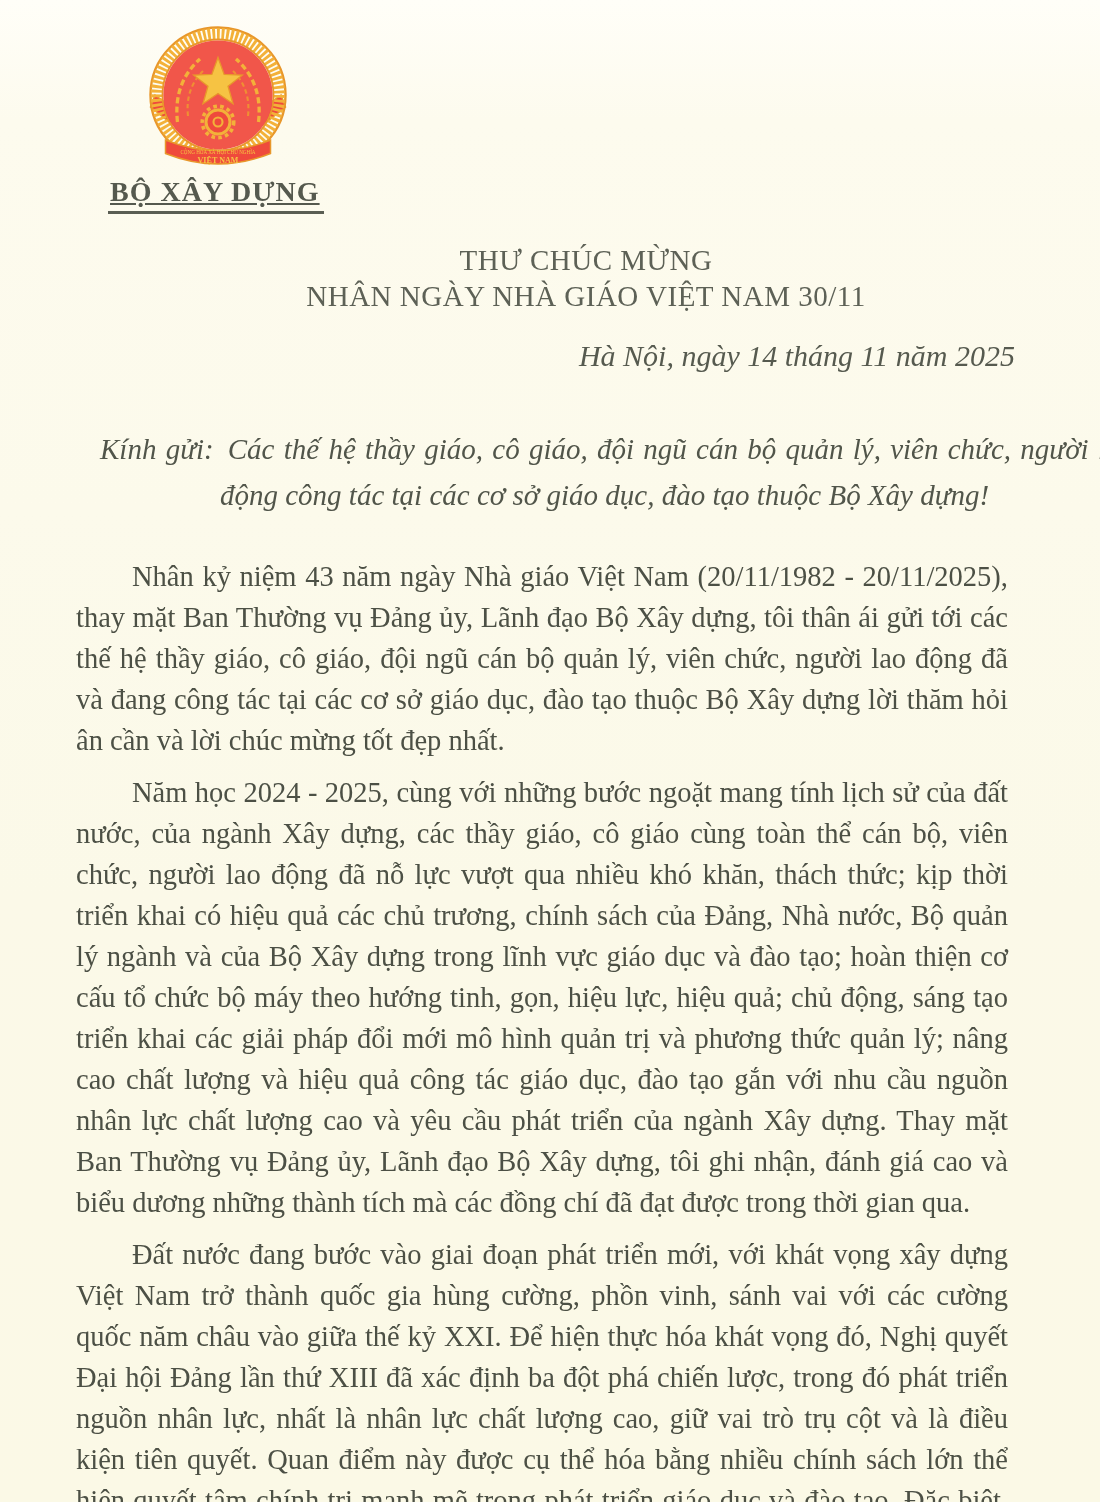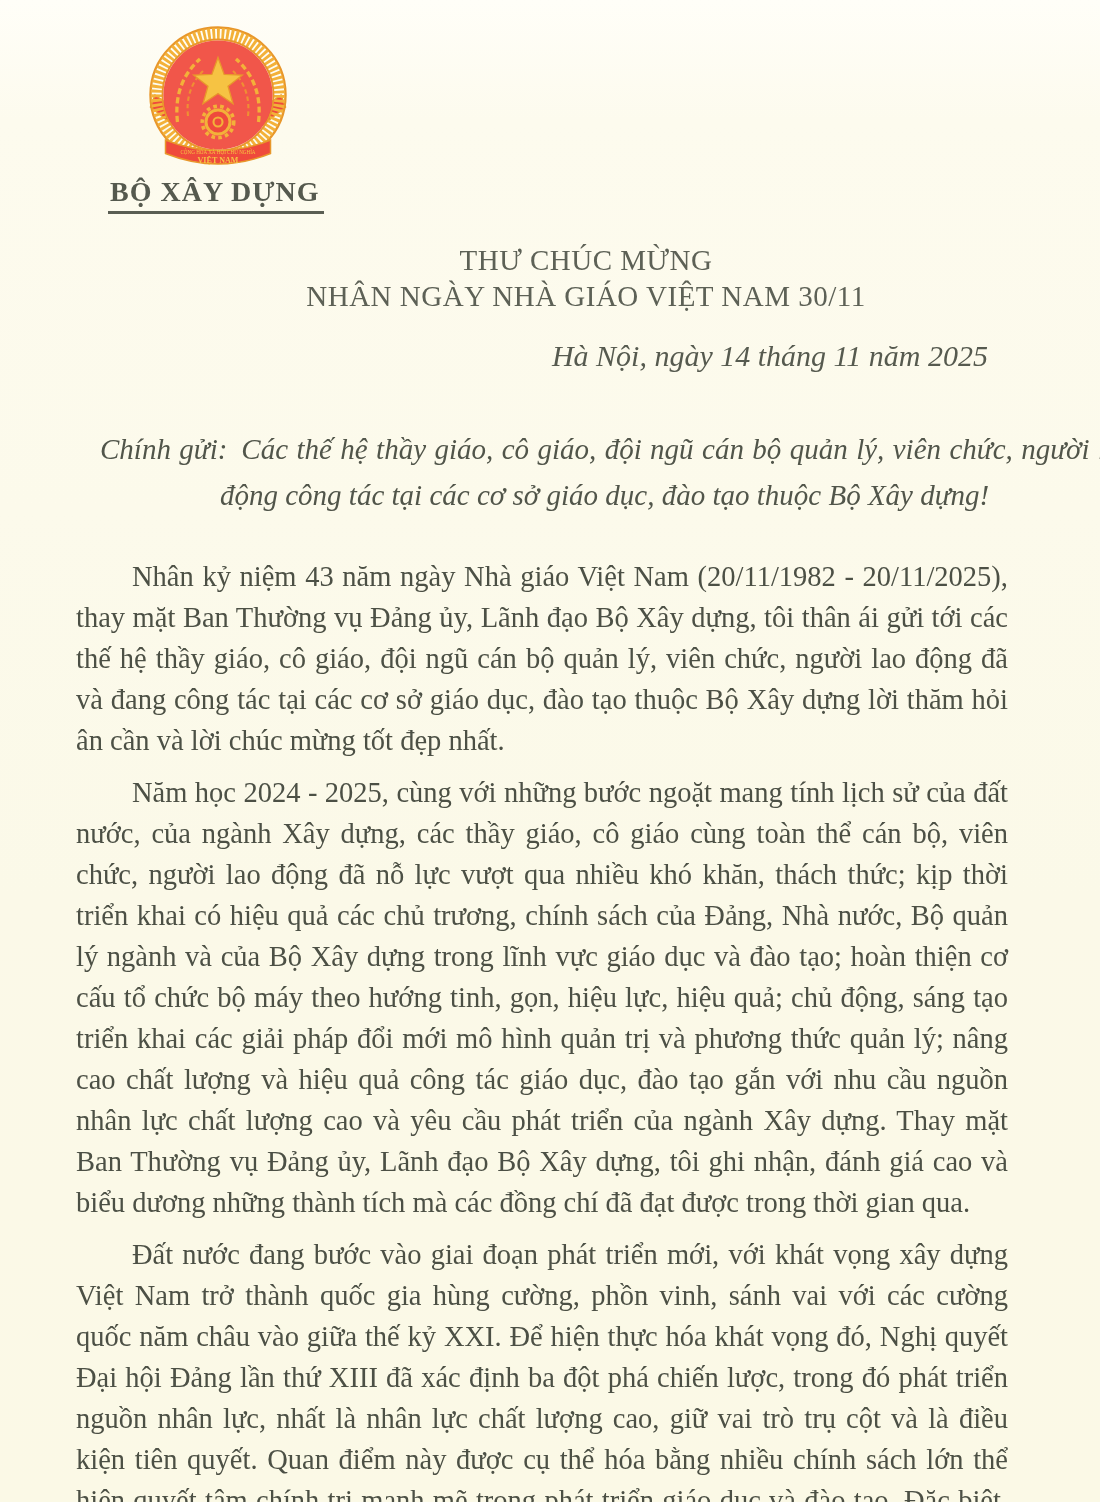--- a/index.html
+++ b/index.html
@@ -8,28 +8,28 @@
     background:linear-gradient(180deg,#fffef8 0%,#fdfbee 8%,#fbf9e8 60%,#fbf9e6 100%);
     font-family:"Liberation Serif","DejaVu Serif",serif;
     color:#4a4e43;
     -webkit-font-smoothing:antialiased;
   }
   .page{position:absolute;inset:0;border-radius:9px;}
   .emblem{position:absolute;left:142px;top:26px;width:152px;height:150px;}
   .ministry{
     position:absolute;left:108px;top:176px;
     font-size:28px;font-weight:bold;letter-spacing:1px;color:#55594e;
-    border-bottom:3px solid #5a5e53;padding:0 4px 3px 2px;
+    border-bottom:3px solid #5a5e53;padding:0 4px 3px 2px;text-decoration:underline;
   }
   .title-block{
     position:absolute;left:0;top:242px;width:100%;text-align:center;
     font-size:29px;font-weight:normal;color:#5d6156;line-height:36px;letter-spacing:0.5px;margin-left:36px;
   }
   .dateline{
-    position:absolute;top:339px;right:112px;
+    position:absolute;top:339px;right:85px;
     font-size:30px;font-style:italic;color:#565a4f;
   }
   .salutation{
     position:absolute;left:100px;top:426px;width:915px;
     font-size:29px;font-style:italic;line-height:46px;color:#51554a;
     padding-left:120px;text-indent:-120px;text-align:justify;
   }
   .salutation .salutation-label{padding-right:14px;}
   .body-block{
     position:absolute;left:76px;top:556px;width:936px;
@@ -71,21 +71,21 @@
 
   <div class="ministry">BỘ XÂY DỰNG</div>
 
   <div class="title-block">
     <div>THƯ CHÚC MỪNG</div>
     <div>NHÂN NGÀY NHÀ GIÁO VIỆT NAM 30/11</div>
   </div>
 
   <div class="dateline">Hà Nội, ngày 14 tháng 11 năm 2025</div>
 
-  <div class="salutation"><span class="salutation-label">Chính gửi:</span><span>Các thế hệ thầy giáo, cô giáo, đội ngũ cán bộ quản lý, viên chức, người lao động công tác tại các cơ sở giáo dục, đào tạo thuộc Bộ Xây dựng!</span></div>
+  <div class="salutation"><span class="salutation-label">Kính gửi:</span><span>Các thế hệ thầy giáo, cô giáo, đội ngũ cán bộ quản lý, viên chức, người lao động công tác tại các cơ sở giáo dục, đào tạo thuộc Bộ Xây dựng!</span></div>
 
   <div class="body-block">
     <p>Nhân kỷ niệm 43 năm ngày Nhà giáo Việt Nam (20/11/1982 - 20/11/2025), thay mặt Ban Thường vụ Đảng ủy, Lãnh đạo Bộ Xây dựng, tôi thân ái gửi tới các thế hệ thầy giáo, cô giáo, đội ngũ cán bộ quản lý, viên chức, người lao động đã và đang công tác tại các cơ sở giáo dục, đào tạo thuộc Bộ Xây dựng lời thăm hỏi ân cần và lời chúc mừng tốt đẹp nhất.</p>
     <p>Năm học 2024 - 2025, cùng với những bước ngoặt mang tính lịch sử của đất nước, của ngành Xây dựng, các thầy giáo, cô giáo cùng toàn thể cán bộ, viên chức, người lao động đã nỗ lực vượt qua nhiều khó khăn, thách thức; kịp thời triển khai có hiệu quả các chủ trương, chính sách của Đảng, Nhà nước, Bộ quản lý ngành và của Bộ Xây dựng trong lĩnh vực giáo dục và đào tạo; hoàn thiện cơ cấu tổ chức bộ máy theo hướng tinh, gọn, hiệu lực, hiệu quả; chủ động, sáng tạo triển khai các giải pháp đổi mới mô hình quản trị và phương thức quản lý; nâng cao chất lượng và hiệu quả công tác giáo dục, đào tạo gắn với nhu cầu nguồn nhân lực chất lượng cao và yêu cầu phát triển của ngành Xây dựng. Thay mặt Ban Thường vụ Đảng ủy, Lãnh đạo Bộ Xây dựng, tôi ghi nhận, đánh giá cao và biểu dương những thành tích mà các đồng chí đã đạt được trong thời gian qua.</p>
     <p>Đất nước đang bước vào giai đoạn phát triển mới, với khát vọng xây dựng Việt Nam trở thành quốc gia hùng cường, phồn vinh, sánh vai với các cường quốc năm châu vào giữa thế kỷ XXI. Để hiện thực hóa khát vọng đó, Nghị quyết Đại hội Đảng lần thứ XIII đã xác định ba đột phá chiến lược, trong đó phát triển nguồn nhân lực, nhất là nhân lực chất lượng cao, giữ vai trò trụ cột và là điều kiện tiên quyết. Quan điểm này được cụ thể hóa bằng nhiều chính sách lớn thể hiện quyết tâm chính trị mạnh mẽ trong phát triển giáo dục và đào tạo. Đặc biệt, Nghị quyết số 57-NQ/TW ngày 22/12/2024 của Bộ Chính trị về đột phá phát triển khoa học, công nghệ, đổi mới sáng tạo và chuyển đổi số quốc gia và Nghị quyết số 71-NQ/TW ngày 22/8/2025 của Bộ Chính trị về đột phá phát triển giáo dục và đào</p>
   </div>
 
 </div>
 
 </body></html>

